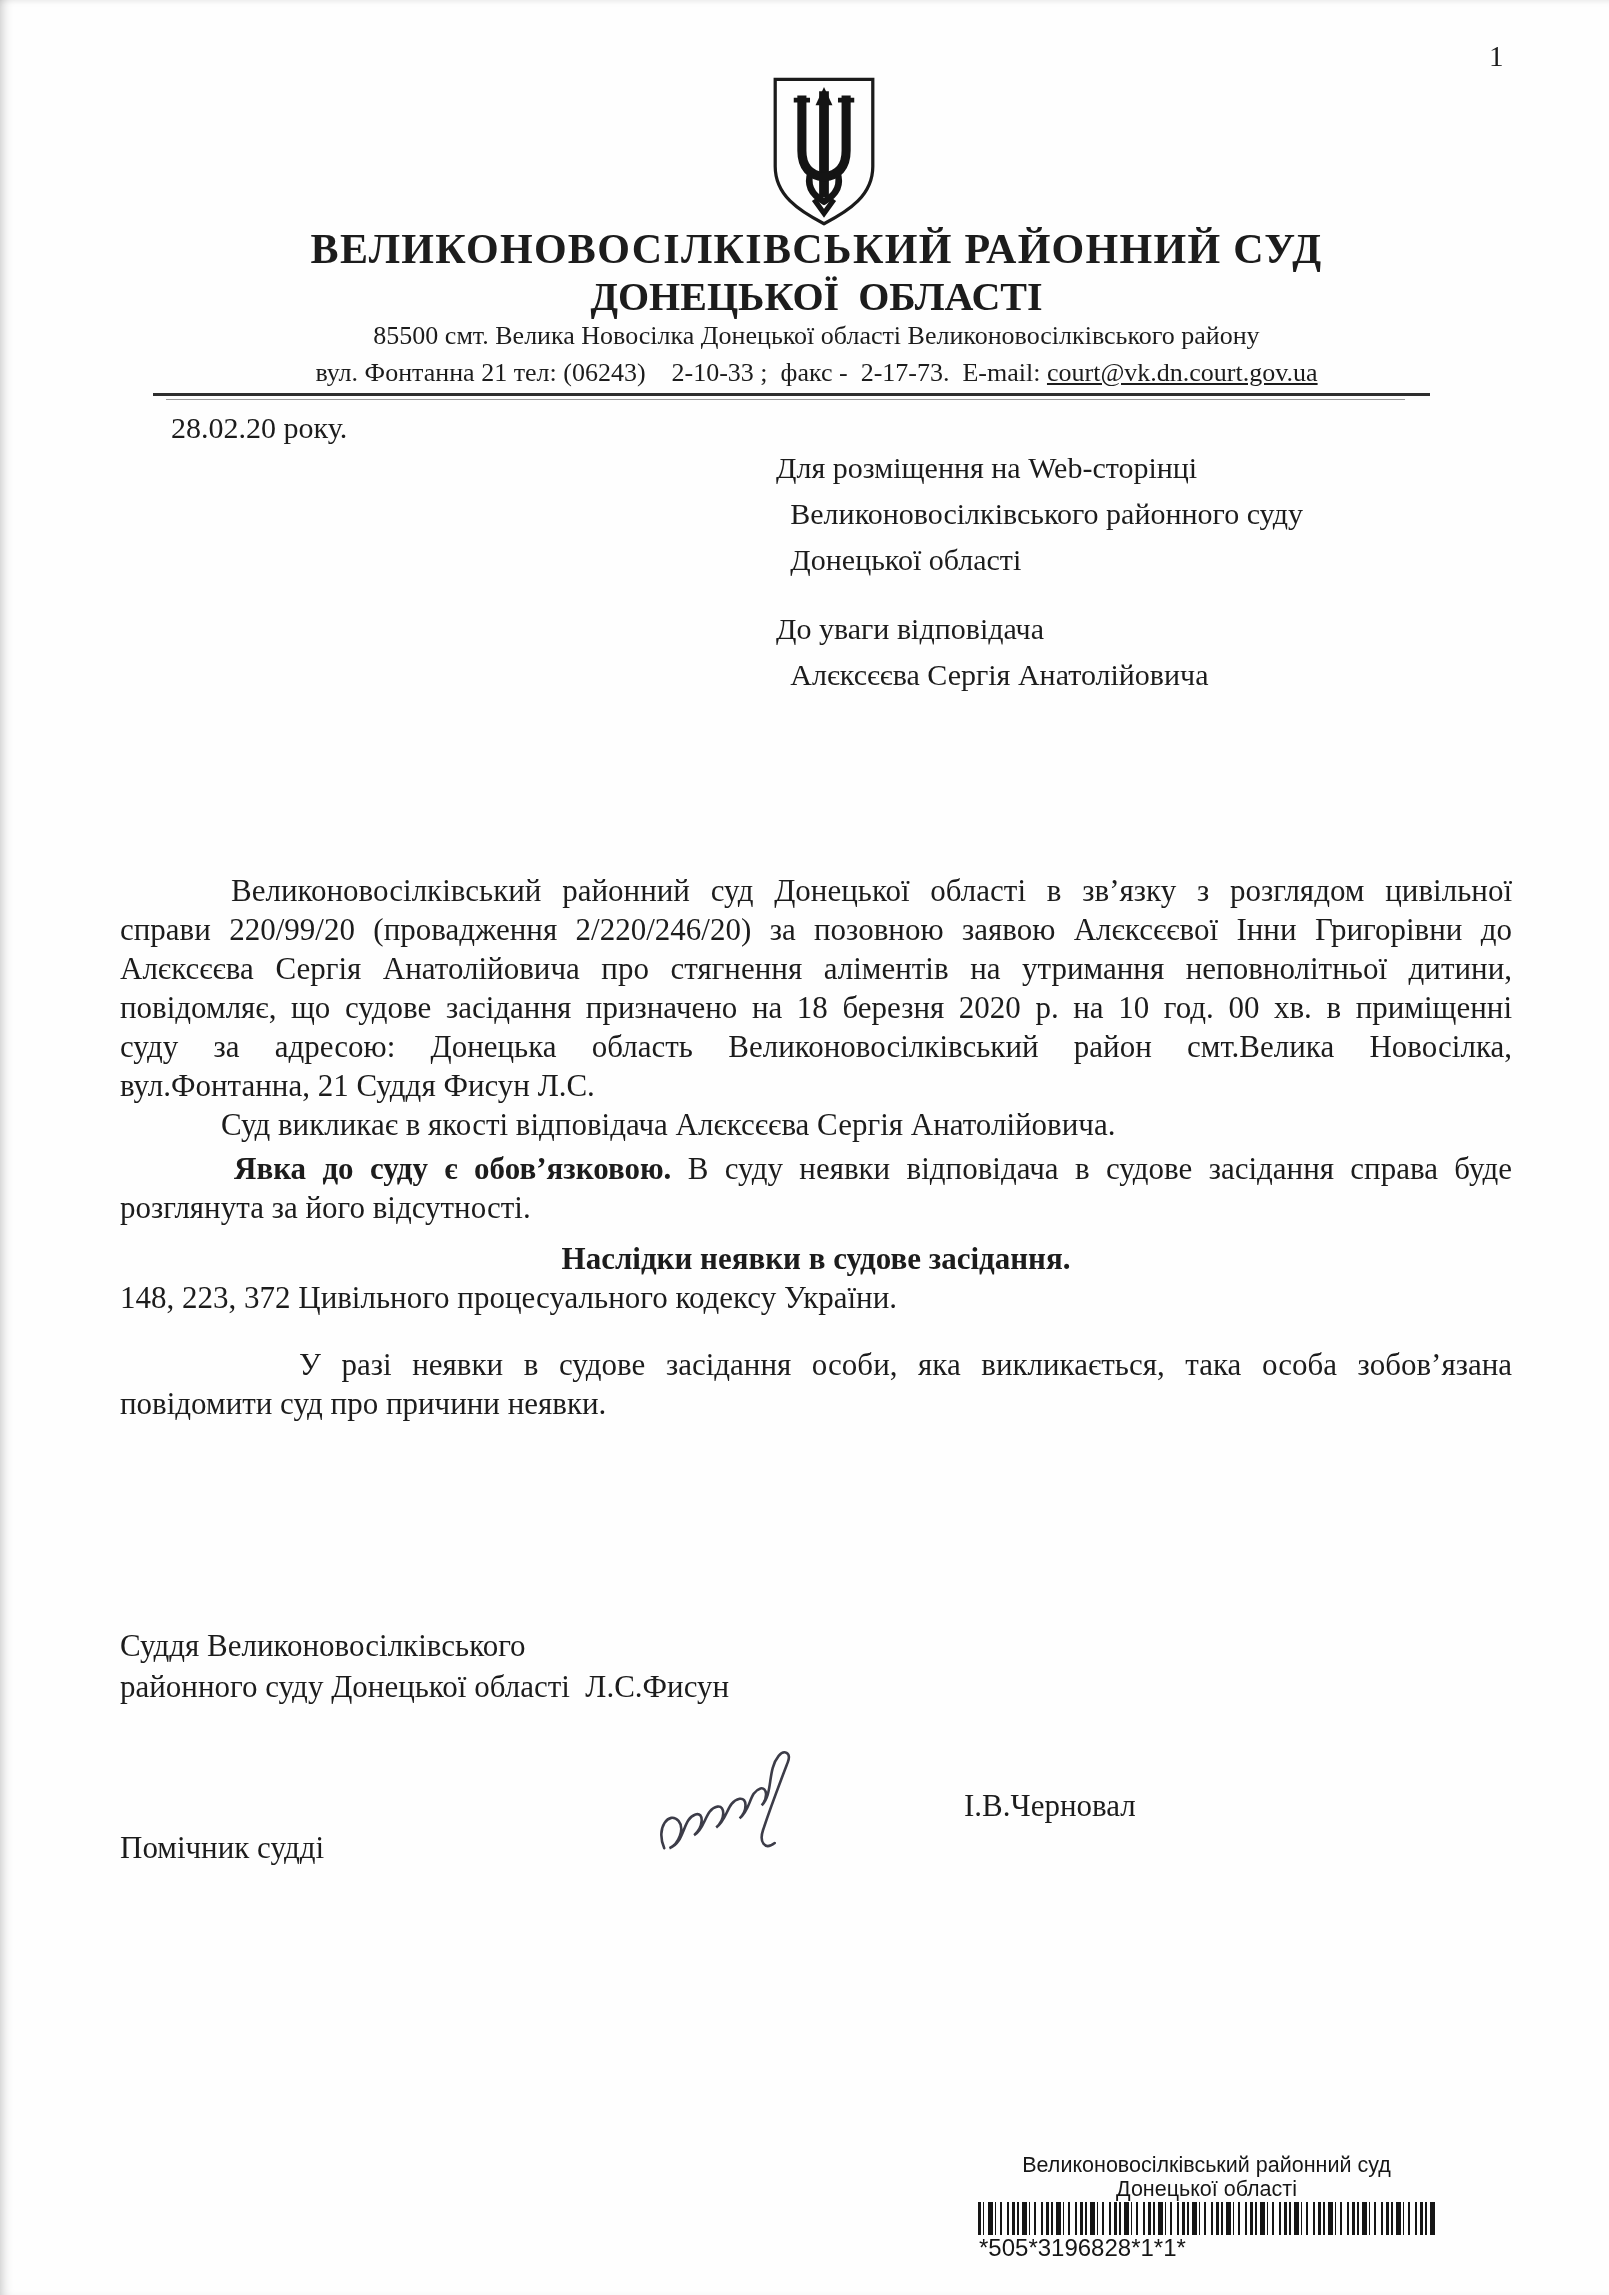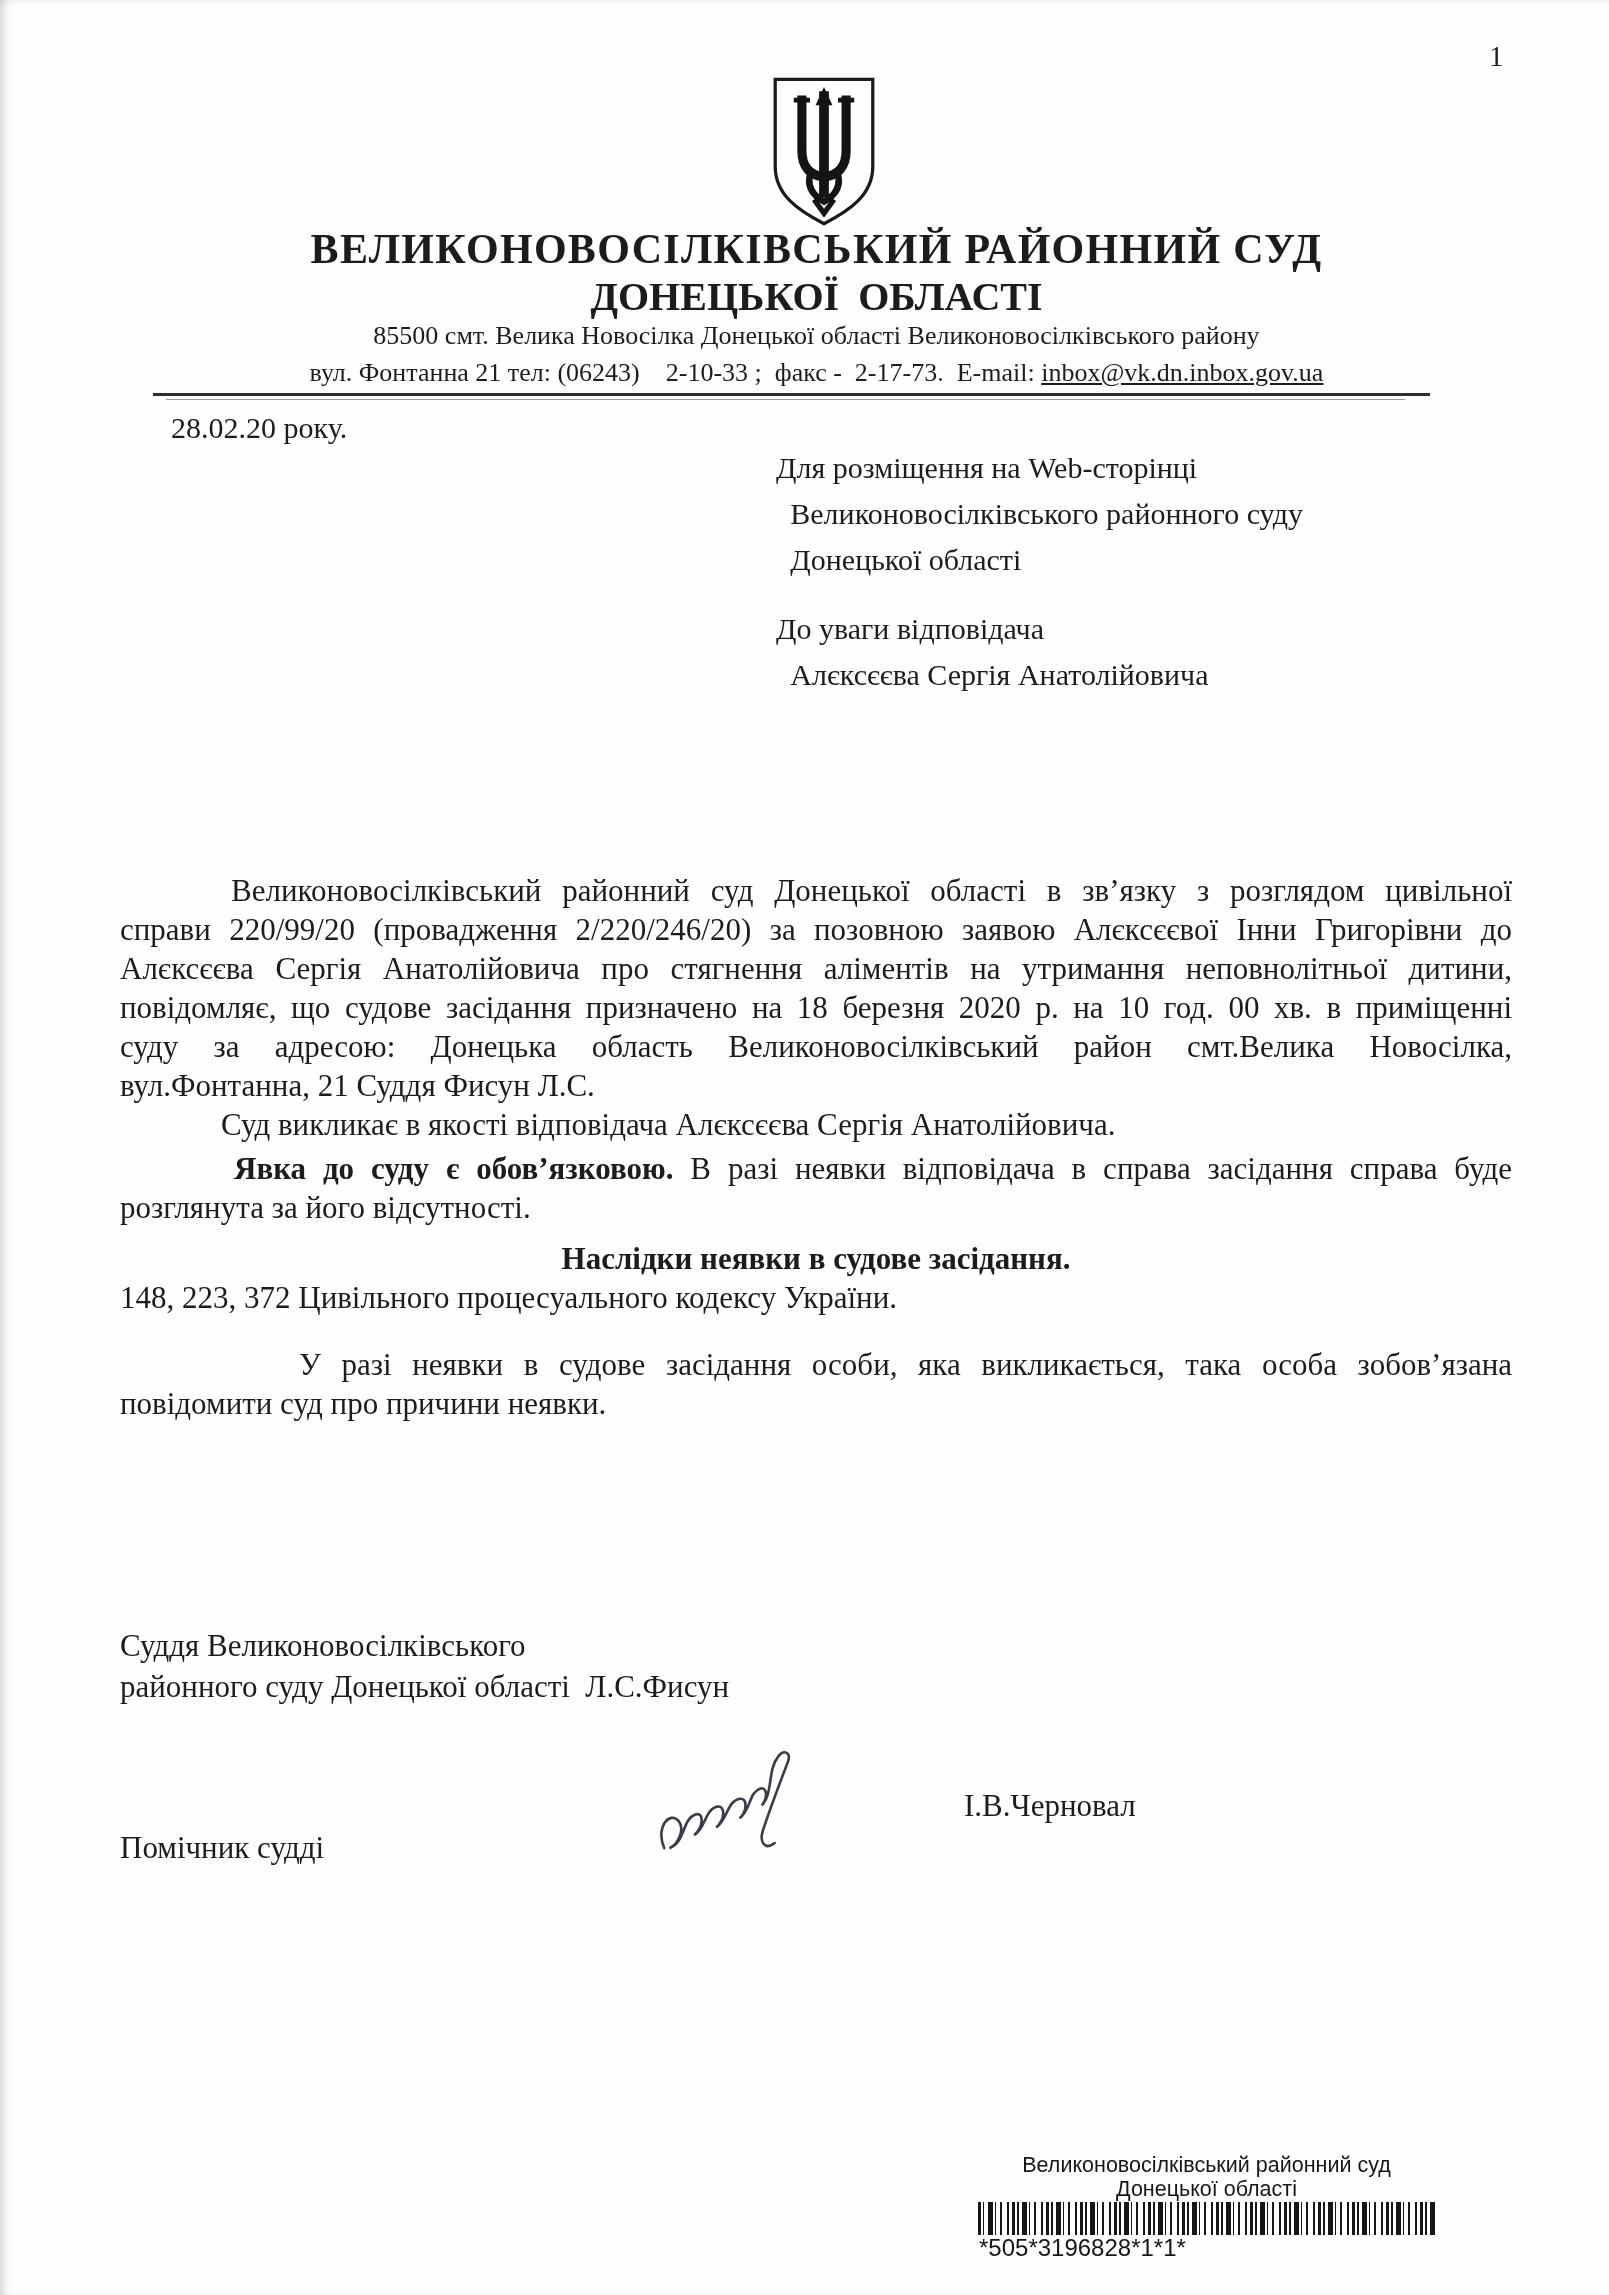--- a/index.html
+++ b/index.html
@@ -80,21 +80,21 @@
       <path d="M117 40 V118 C117 144 104 156 83 158" stroke-width="14"></path>
       <path d="M40 40 H58 M108 40 H126" stroke-width="7"></path>
       <path d="M63 150 C55 172 65 186 83 196 C101 186 111 172 103 150" stroke-width="10"></path>
       <path d="M70 196 L83 214 L96 196" stroke-width="8"></path>
     </g>
   </svg>
 
   <div class="abs hdr title1">ВЕЛИКОНОВОСІЛКІВСЬКИЙ РАЙОННИЙ СУД</div>
   <div class="abs hdr title2">ДОНЕЦЬКОЇ  ОБЛАСТІ</div>
   <div class="abs hdr addr1">85500 смт. Велика Новосілка Донецької області Великоновосілківського району</div>
-  <div class="abs hdr addr2"><span>вул. Фонтанна 21 тел: (06243)    2-10-33 ;  факс -  2-17-73.  E-mail: </span><span class="email">inbox@vk.dn.inbox.gov.ua</span></div>
+  <div class="abs hdr addr2"><span>вул. Фонтанна 21 тел: (06243)    2-10-33 ;  факс -  2-17-73.  E-mail: </span><span class="email">court@vk.dn.court.gov.ua</span></div>
 
   <div class="abs rule-main"></div>
   <div class="abs rule-echo"></div>
 
   <div class="abs dateline">28.02.20 року.</div>
 
   <div class="abs recip">
     <div>Для розміщення на Web-сторінці</div>
     <div class="ind">Великоновосілківського районного суду</div>
     <div class="ind">Донецької області</div>
@@ -105,21 +105,21 @@
   <div class="abs bodytext">
     <div class="bline ind170">Великоновосілківський районний суд Донецької області в зв’язку з розглядом цивільної</div>
     <div class="bline">справи 220/99/20 (провадження 2/220/246/20) за позовною заявою Алєксєєвої Інни Григорівни до</div>
     <div class="bline">Алєксєєва Сергія Анатолійовича  про стягнення аліментів на утримання неповнолітньої дитини,</div>
     <div class="bline">повідомляє, що судове засідання призначено на 18 березня  2020  р. на 10 год. 00 хв.  в приміщенні</div>
     <div class="bline">суду за адресою: Донецька область Великоновосілківський район смт.Велика Новосілка,</div>
     <div class="bline last">вул.Фонтанна, 21 Суддя Фисун Л.С.</div>
 
     <div class="bline last ind155">Суд викликає в якості відповідача Алєксєєва Сергія Анатолійовича.</div>
 
-    <div class="bline ind175 mt8"><b>Явка до суду є обов’язковою.</b><span> В разі неявки відповідача  в справа засідання справа буде</span></div>
+    <div class="bline ind175 mt8"><b>Явка до суду є обов’язковою.</b><span> В суду неявки відповідача  в судове засідання справа буде</span></div>
     <div class="bline last">розглянута за його відсутності.</div>
 
     <div class="bline center-bold mt18">Наслідки неявки в судове засідання.</div>
 
     <div class="bline last">148, 223, 372 Цивільного процесуального кодексу України.</div>
 
     <div class="bline ind275 mt43">У разі неявки в судове засідання особи, яка викликається, така особа зобов’язана</div>
     <div class="bline last">повідомити суд про причини неявки.</div>
   </div>
 

